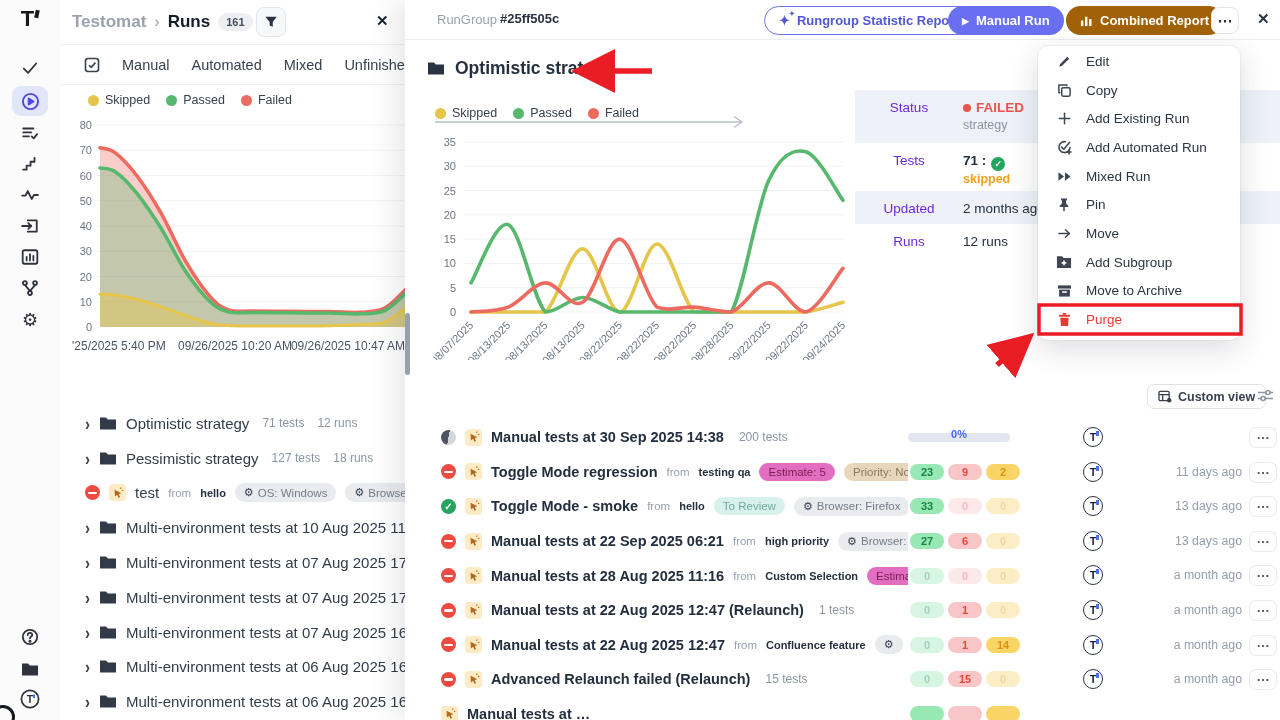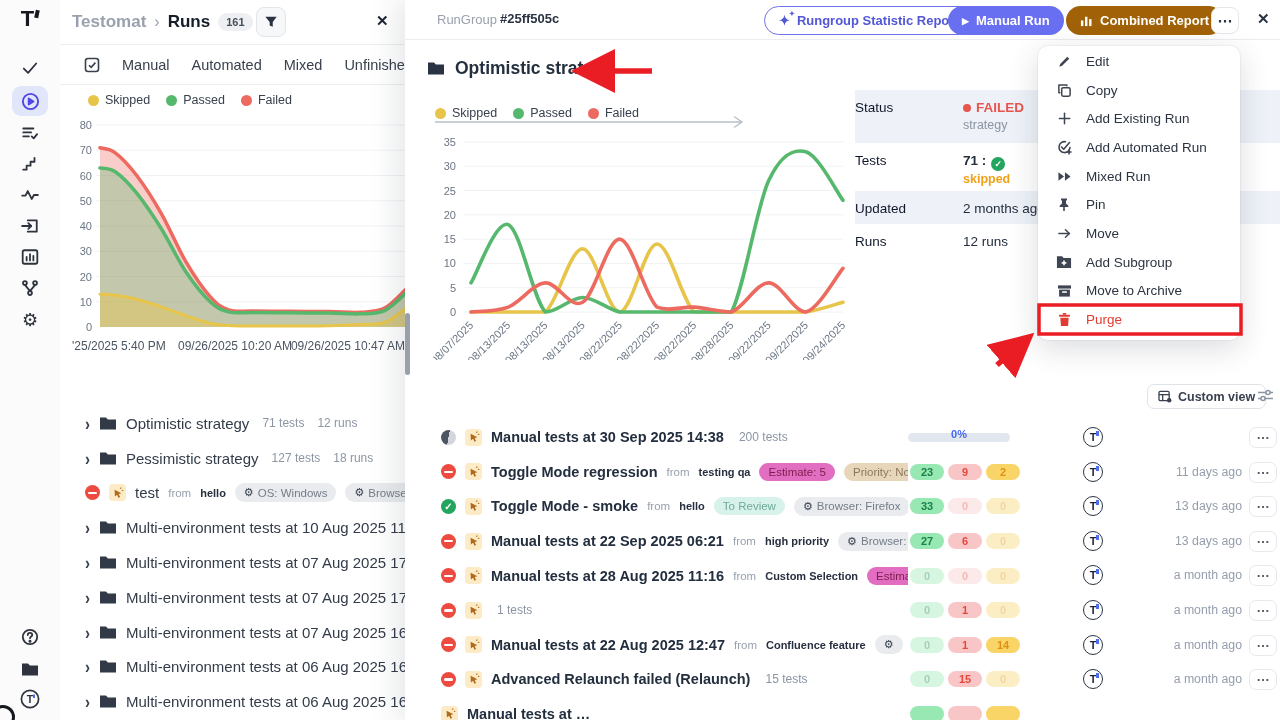--- a/index.html
+++ b/index.html
@@ -83,21 +83,21 @@
   #rg-title-row { position:absolute; left:22px; top:58px; display:flex; align-items:center; gap:10px; }
   #rg-title { font-size:17.5px; font-weight:700; color:#25303e; }
 
   #modal-legend { position:absolute; left:30px; top:106px; display:flex; gap:16px; align-items:center; z-index:2; }
   #legend-arrow { position:absolute; left:30px; top:114px; z-index:1; }
 
   
   #status-table { position:absolute; left:450px; top:90px; width:425px; }
   .strow { position:relative; width:425px; display:flex; }
   .strow.shade { background:#eef2f8; }
-  .st-label { width:108px; padding:10px 0 0 0; font-size:13.5px; color:#0f172a; }
+  .st-label { width:108px; padding:10px 0 0 0; font-size:13.5px; color:#6d28d9;text-align:center; }
   .st-val { padding-top:10px; font-size:13.5px; color:#232e3e; white-space:nowrap; }
   .vline2 { font-size:12.5px; color:#8a94a2; margin-top:3px; }
   .vfail { color:#e8554d; font-weight:700; }
   .vdot { display:inline-block; width:8px; height:8px; border-radius:50%; background:#e8554d; margin-right:5px; }
   .vskip { color:#f0a11a; font-weight:600; }
   .mini-check { display:inline-flex; width:14px; height:14px; border-radius:50%; background:#23a55f; color:#fff; font-size:9px; font-weight:700; align-items:center; justify-content:center; transform:translateY(2px); margin-left:5px; }
 
   
   #custom-view { position:absolute; left:742px; top:384px; height:25px; border:1px solid #dfe3e8; border-radius:7px; background:#fff; display:flex; align-items:center; gap:6px; padding:0 10px; font-size:12.5px; font-weight:600; color:#39414e; }
   #view-sliders { position:absolute; left:852px; top:388px; color:#8b95a3; }
@@ -669,20 +669,21 @@
         <div class="rrow" style="top: 173px;">
           <div class="rleft">
             <span class="st st-failed"></span>
             <span class="manual-ic">
               <svg width="12" height="12" viewBox="0 0 14 14">
                 <path d="M3 3.2 11 7.4 7.8 8.2 9.4 11.8 7.6 12.6 6 8.9 3.4 11Z" fill="#b06a1d"></path>
                 <line x1="9.5" y1="2" x2="11" y2="0.8" stroke="#b06a1d" stroke-width="1.2"></line>
                 <line x1="11.5" y1="4.2" x2="13.2" y2="3.8" stroke="#b06a1d" stroke-width="1.2"></line>
               </svg>
             </span>
+            <span class="rtitle">Manual tests at 22 Aug 2025 12:47 (Relaunch)</span>
             <span class="rmeta">1 tests</span>
           </div>
           <div class="pills">
             <span class="pill p-g dim">0</span>
             <span class="pill p-r">1</span>
             <span class="pill p-y dim">0</span>
           </div>
           <div class="tlogo">
             <i>T</i>
           </div>

